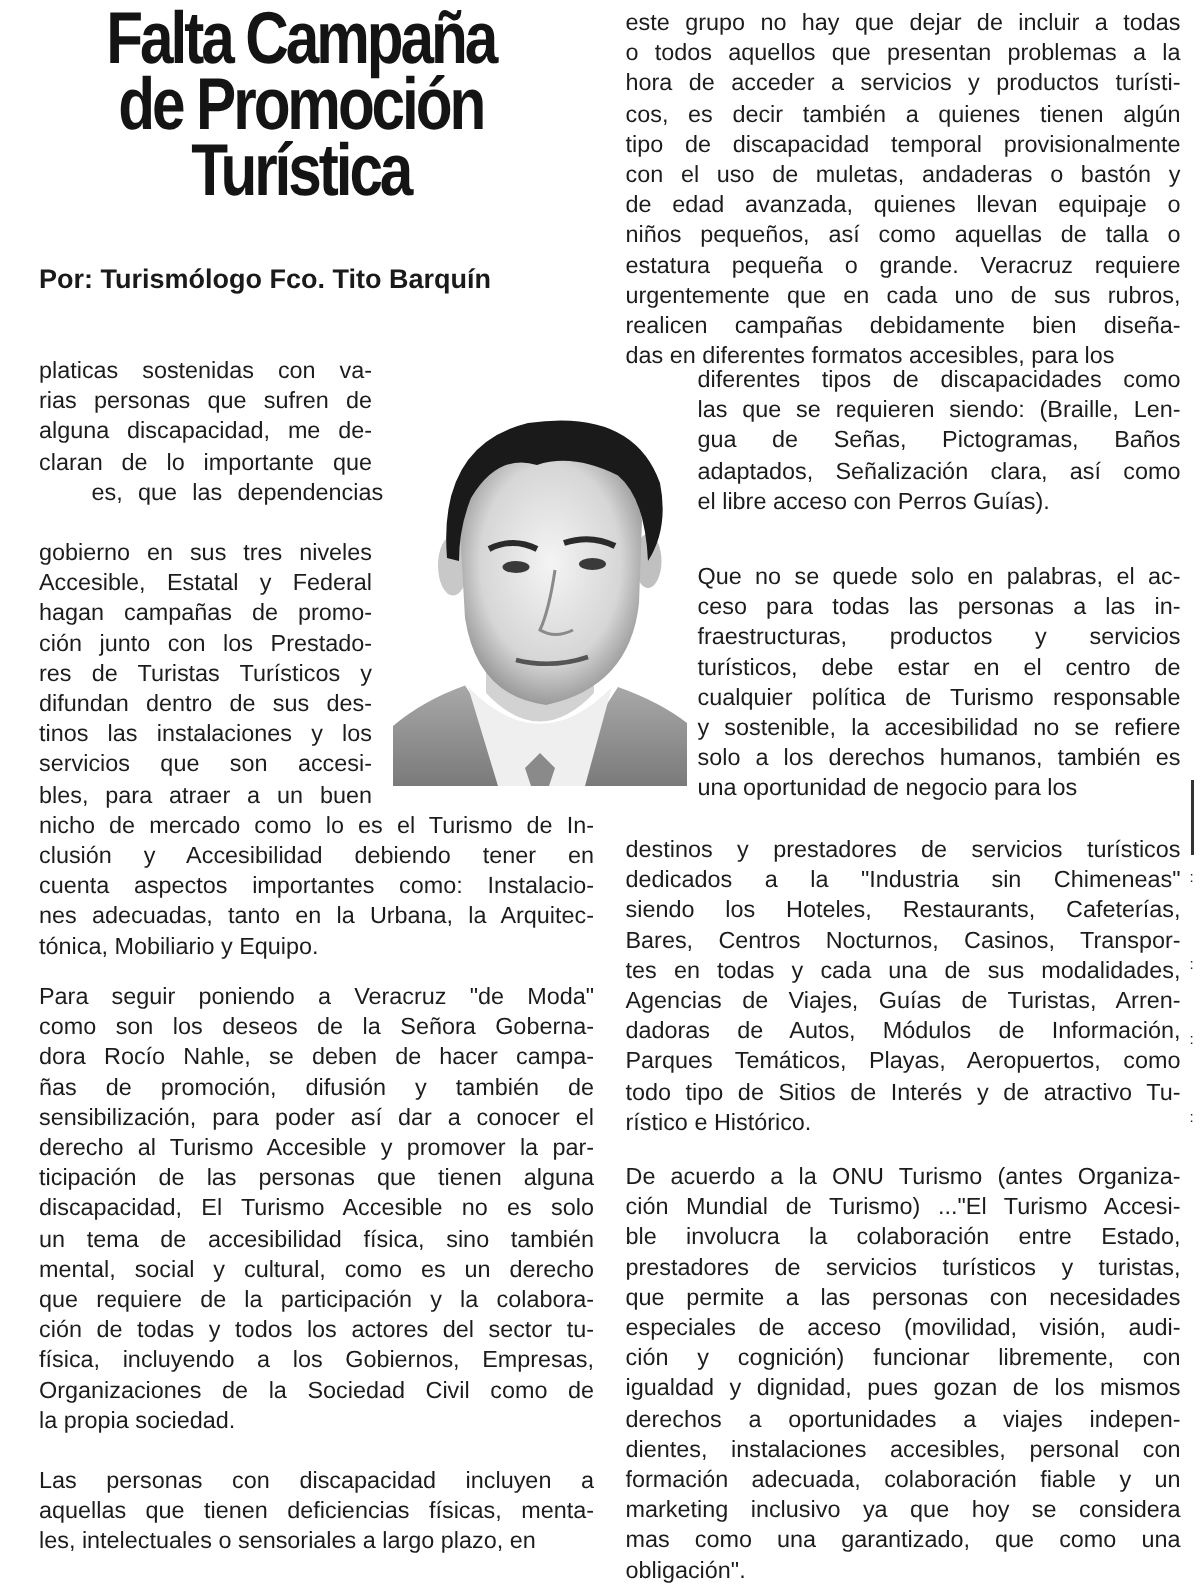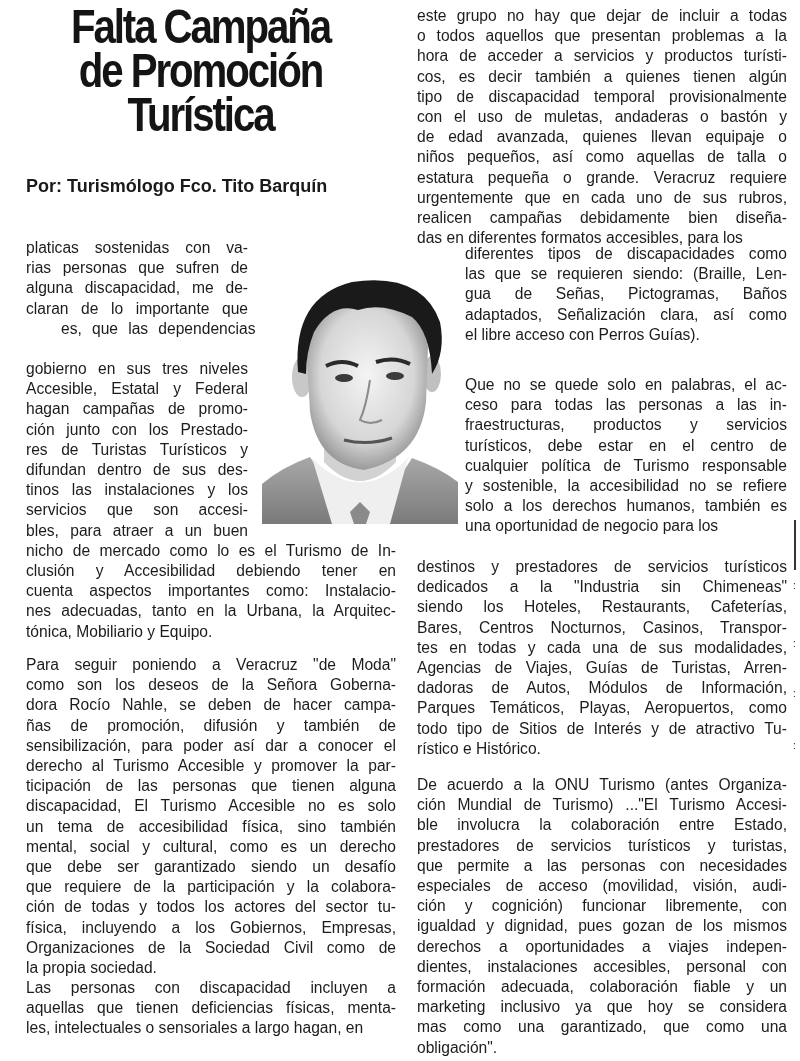--- a/index.html
+++ b/index.html
@@ -71,31 +71,30 @@
     <span class="line">Para seguir poniendo a Veracruz "de Moda"</span>
     <span class="line">como son los deseos de la Señora Goberna-</span>
     <span class="line">dora Rocío Nahle, se deben de hacer campa-</span>
     <span class="line">ñas de promoción, difusión y también de</span>
     <span class="line">sensibilización, para poder así dar a conocer el</span>
     <span class="line">derecho al Turismo Accesible y promover la par-</span>
     <span class="line">ticipación de las personas que tienen alguna</span>
     <span class="line">discapacidad, El Turismo Accesible no es solo</span>
     <span class="line">un tema de accesibilidad física, sino también</span>
     <span class="line">mental, social y cultural, como es un derecho</span>
-    <span class="line">que debe ser garantizado siendo un desafío</span>
     <span class="line">que requiere de la participación y la colabora-</span>
     <span class="line">ción de todas y todos los actores del sector tu-</span>
     <span class="line">física, incluyendo a los Gobiernos, Empresas,</span>
     <span class="line">Organizaciones de la Sociedad Civil como de</span>
     <span class="line last">la propia sociedad.</span>
   </div>
 <div class="col left-col" id="lp3" style="top:978px;">
     <span class="line">Las personas con discapacidad incluyen a</span>
     <span class="line">aquellas que tienen deficiencias físicas, menta-</span>
-    <span class="line last">les, intelectuales o sensoriales a largo hagan, en</span>
+    <span class="line last">les, intelectuales o sensoriales a largo plazo, en</span>
   </div>
 
 <div class="col right-col" id="rp1" style="top:6px;">
     <span class="line">este grupo no hay que dejar de incluir a todas</span>
     <span class="line">o todos aquellos que presentan problemas a la</span>
     <span class="line">hora de acceder a servicios y productos turísti-</span>
     <span class="line">cos, es decir también a quienes tienen algún</span>
     <span class="line">tipo de discapacidad temporal provisionalmente</span>
     <span class="line">con el uso de muletas, andaderas o bastón y</span>
     <span class="line">de edad avanzada, quienes llevan equipaje o</span>

